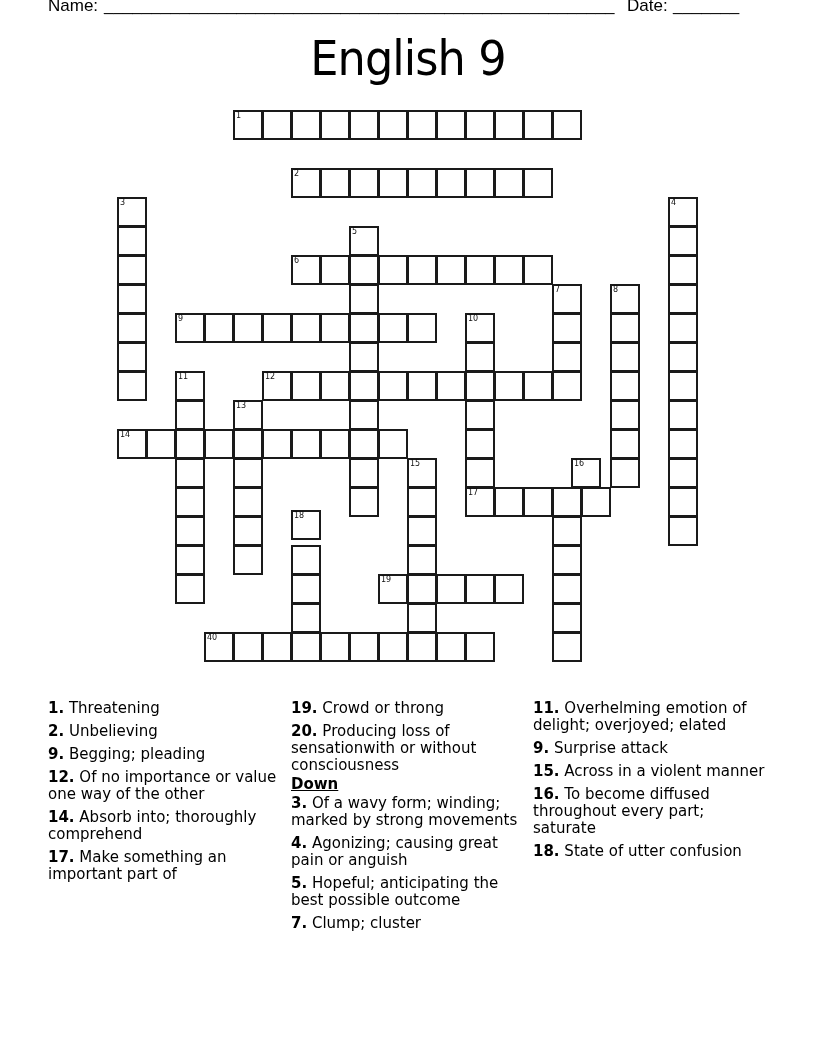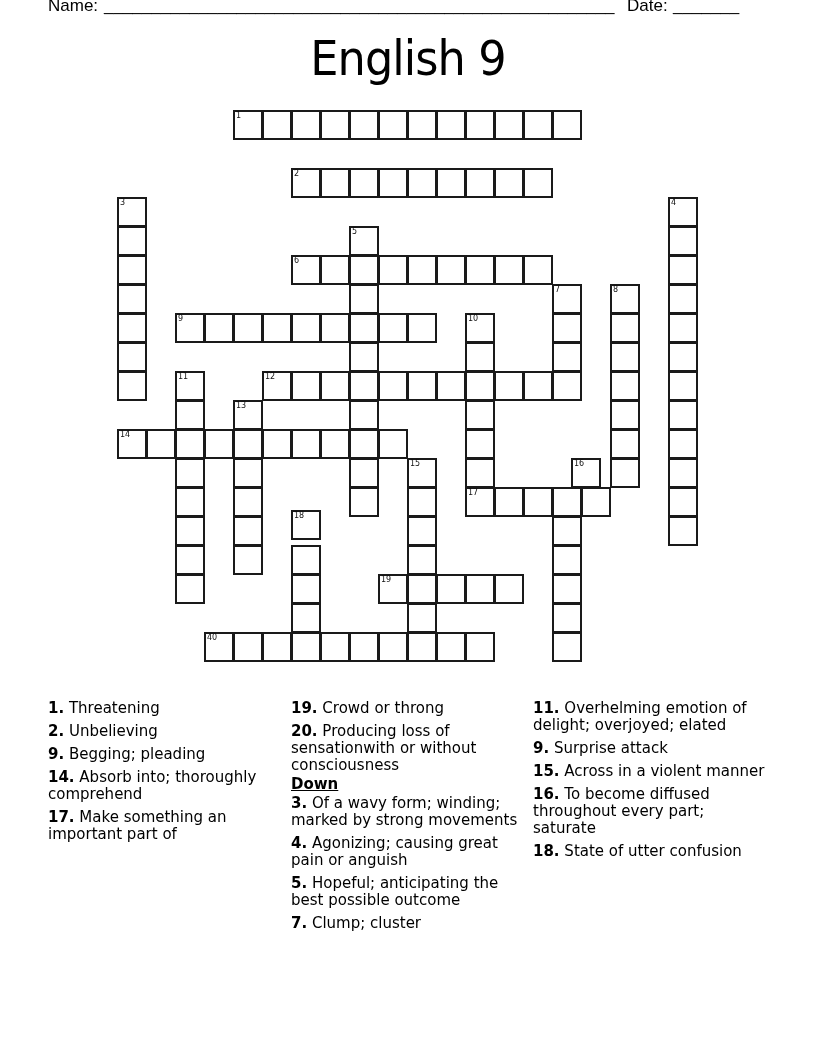--- a/index.html
+++ b/index.html
@@ -238,20 +238,21 @@
     <div class="cell" style="left: 261px; top: 522px; width: 30px; height: 30px;"></div>
     <div class="cell" style="left: 319px; top: 522px; width: 30px; height: 30px;"></div>
     <div class="cell" style="left: 348px; top: 522px; width: 30px; height: 30px;"></div>
   </div>
 
 <div class="clues">
   <div class="col col1" id="col1">
   <div class="clue"><span class="cnum">1.</span> <span>Threatening</span></div>
       <div class="clue"><span class="cnum">2.</span> <span>Unbelieving</span></div>
       <div class="clue"><span class="cnum">9.</span> <span>Begging; pleading</span></div>
+      <div class="clue"><span class="cnum">12.</span> <span>Of no importance or value one way of the other</span></div>
       <div class="clue"><span class="cnum">14.</span> <span>Absorb into; thoroughly comprehend</span></div>
       <div class="clue"><span class="cnum">17.</span> <span>Make something an important part of</span></div>
     </div>
   <div class="col col2" id="col2">
       <div class="clue"><span class="cnum">19.</span> <span>Crowd or throng</span></div>
       <div class="clue"><span class="cnum">20.</span> <span>Producing loss of sensationwith or without consciousness</span></div>
       <span class="section-heading" style="margin-top: -4px;">Down</span>
       <div class="clue"><span class="cnum">3.</span> <span>Of a wavy form; winding; marked by strong movements</span></div>
       <div class="clue"><span class="cnum">4.</span> <span>Agonizing; causing great pain or anguish</span></div>
       <div class="clue"><span class="cnum">5.</span> <span>Hopeful; anticipating the best possible outcome</span></div>

